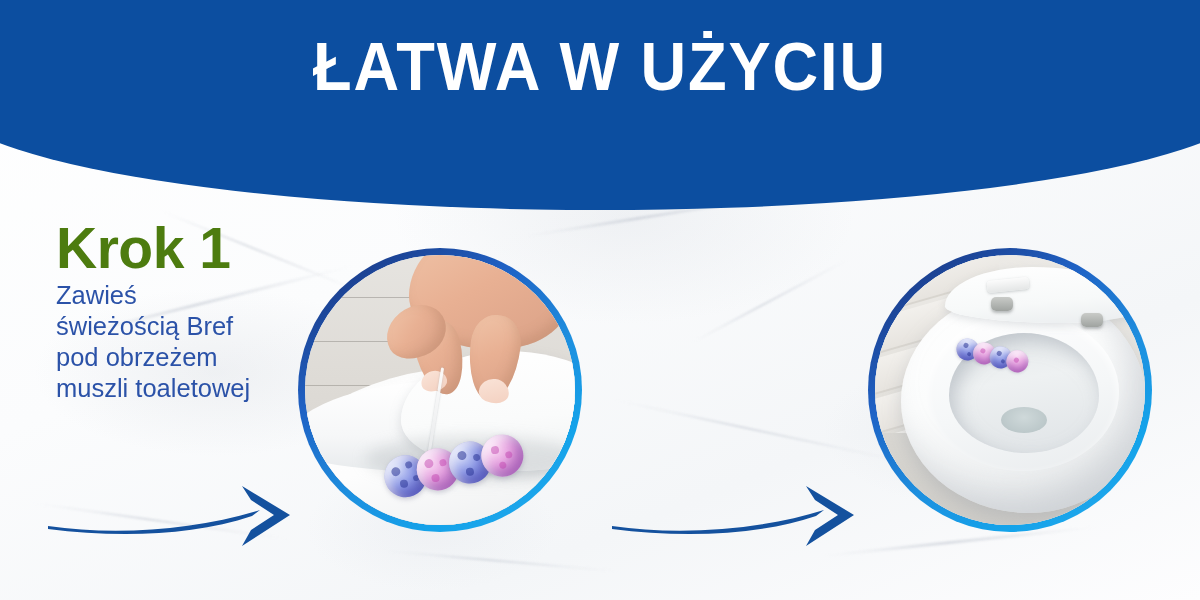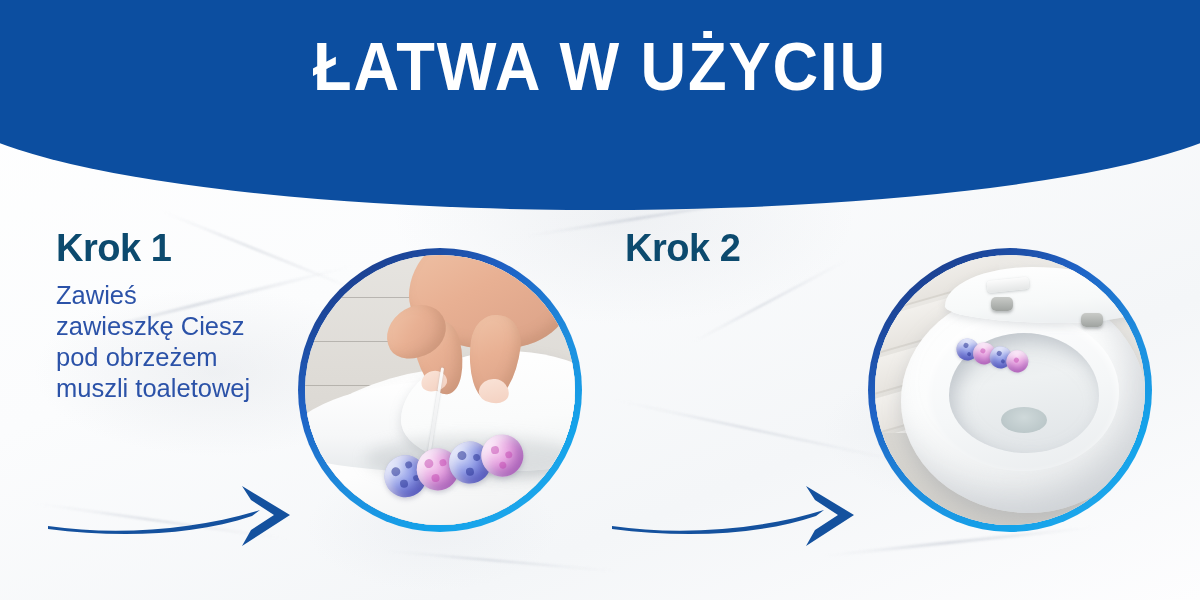--- a/index.html
+++ b/index.html
@@ -68,22 +68,22 @@
     line-height: 76px;
     font-weight: 700;
     letter-spacing: 2px;
     transform: scaleX(0.93);
     white-space: nowrap;
   }
 
   
   .step { position: absolute; }
   .step-heading {
-    color: #0c4a6e;
-    font-size: 38px;
+    color: #4d7c0f;
+    font-size: 57px;
     line-height: 52px;
     font-weight: 700;
     letter-spacing: -0.5px;
     margin: 0;
     white-space: nowrap;
   }
   .step-body {
     color: #2b52a8;
     font-size: 25.5px;
     line-height: 31px;
@@ -315,21 +315,21 @@
     <div class="vein v7"></div>
     <div class="vein v8"></div>
   </div>
 
   <div class="header-band"></div>
   <div class="headline">ŁATWA W UŻYCIU</div>
 
   <div class="step" id="step1">
     <div class="step-heading">Krok 1</div>
     <div class="step-body">Zawieś
-zawieszkę Ciesz
+świeżością Bref
 pod obrzeżem
 muszli toaletowej</div>
   </div>
 
   <div class="photo-circle" id="circle1">
     <div class="photo-inner">
       <div class="p1-wall"></div>
       <div class="p1-tile" style="top:42px"></div>
       <div class="p1-tile" style="top:86px"></div>
       <div class="p1-tile" style="top:130px"></div>
@@ -366,21 +366,20 @@
         <div class="ball b-pink ball4">
           <div class="dimple" style="left:11px;top:10px;width:8px;height:8px"></div>
           <div class="dimple" style="left:24px;top:18px;width:7px;height:7px"></div>
           <div class="dimple" style="left:16px;top:27px;width:7px;height:7px"></div>
         </div>
       </div>
     </div>
   </div>
 
   <div class="step" id="step2">
-    <div class="step-heading">Krok 2</div>
   </div>
 
   <div class="photo-circle" id="circle2">
     <div class="photo-inner">
       <div class="p2-bg"></div>
       <div class="p2-tiles">
         <div class="p2-tile" style="top:6px"></div>
         <div class="p2-tile" style="top:46px"></div>
         <div class="p2-tile" style="top:86px"></div>
         <div class="p2-tile" style="top:126px"></div>

